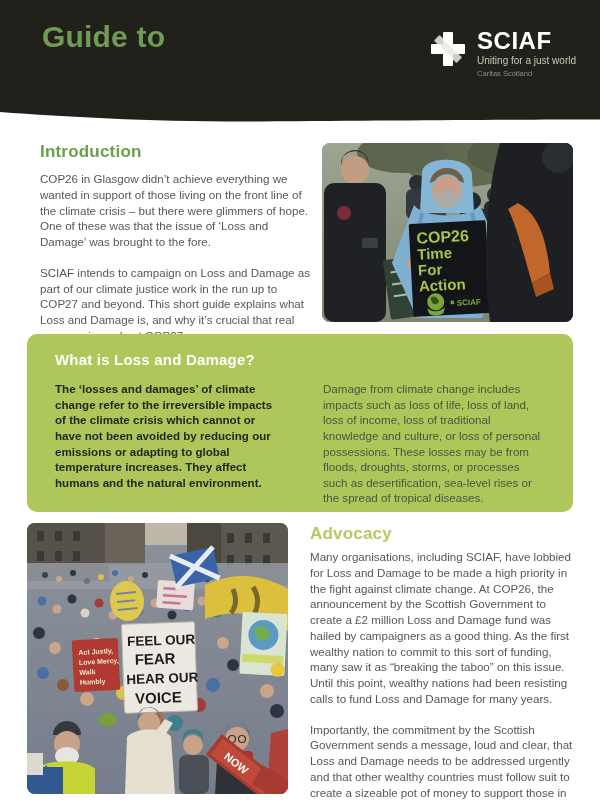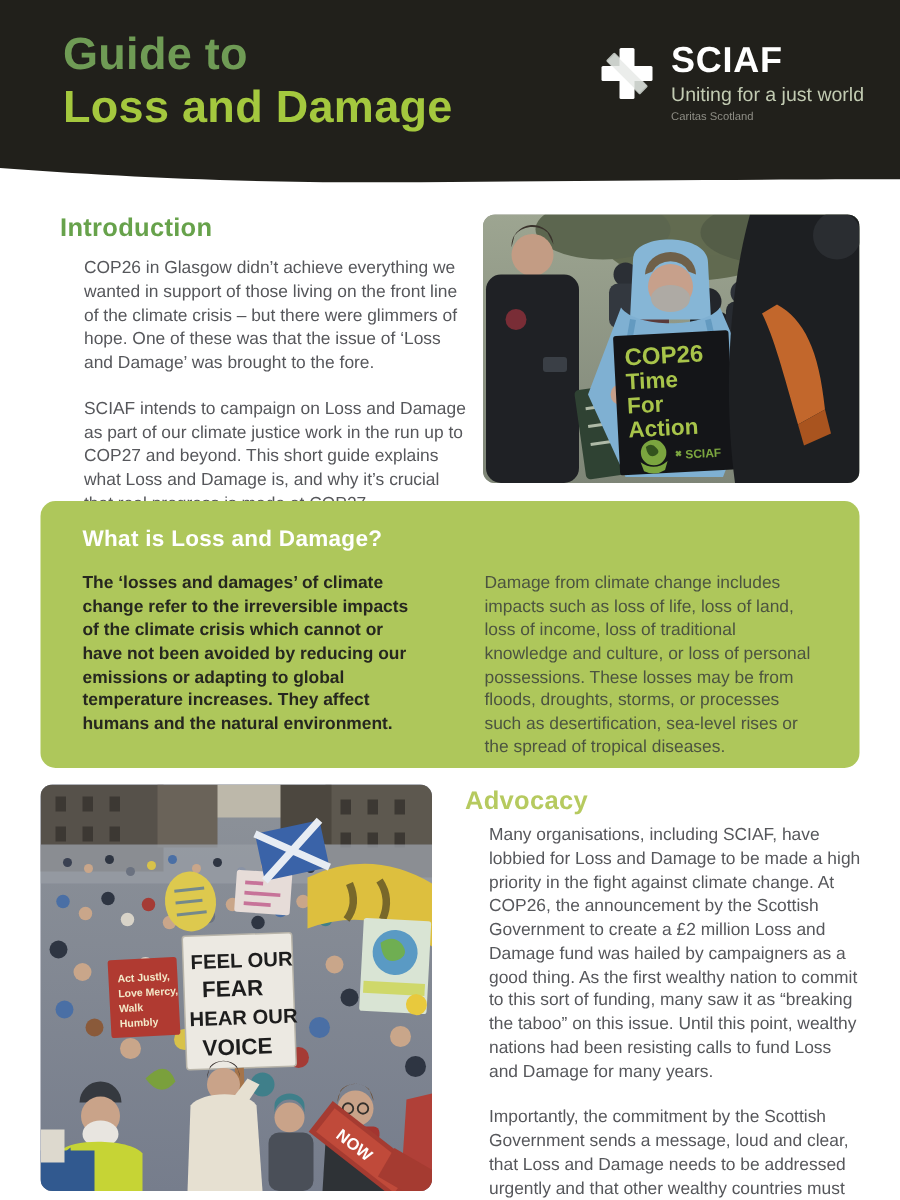--- a/index.html
+++ b/index.html
@@ -10,27 +10,27 @@
 
   
   .header { position:absolute; left:0; top:0; width:600px; height:122px; background:#21201b;padding-left:10px; }
   .header-wave { position:absolute; left:0; bottom:-1px; display:block; }
   .title { position:absolute; left:42px; top:20px; font-weight:bold; font-size:30px; line-height:1.15; letter-spacing:0.2px; }
   .title-l1 { display:block; color:#6f9b55; }
   .title-l2 { display:block; color:#a4c83e; }
 
   .logo { position:absolute; right:34px; top:30px; display:flex; align-items:flex-start; gap:9px; }
   .logo-brand { color:#ffffff; font-weight:bold; font-size:24px; line-height:0.95; letter-spacing:0.5px; }
-  .logo-tagline { color:#c2cbb2; font-size:13px; margin-top:2px; }
+  .logo-tagline { color:#c2cbb2; font-size:10px; margin-top:2px; }
   .logo-affil { color:#8f8e86; font-size:7.5px; margin-top:3px; }
 
   
   .section-heading { font-weight:bold; font-size:17px; letter-spacing:0.2px;text-align:center; }
   .body-copy { font-size:11.6px; line-height:1.36; color:#56575b; }
-  .body-copy p { margin:0 0 15px 16px; }
+  .body-copy p { margin:0 0 15px 0; }
   .body-copy p:last-child { margin-bottom:0; }
 
   
   .intro-heading { position:absolute; left:40px; top:142px; color:#67a24b; }
   .intro-text { position:absolute; left:40px; top:171px; width:272px; }
   .photo1 { position:absolute; left:322px; top:143px; width:251px; height:179px; border-radius:8px; overflow:hidden; background:#8d9484; }
   .photo2 { position:absolute; left:27px; top:523px; width:261px; height:271px; border-radius:8px; overflow:hidden; background:#8a8fa0; }
   .photo1 svg, .photo2 svg { display:block; }
 
   
@@ -49,21 +49,20 @@
   .adv-text { position:absolute; left:310px; top:549px; width:264px; }
 </style>
 </head>
 <body>
 
 <div class="page">
 
   <div class="header">
     <div class="title">
       <span class="title-l1">Guide to</span>
-      <span class="title-l2">Loss and Damage</span>
     </div>
 
     <div class="logo">
       <span>
         <svg width="40" height="42" viewBox="0 0 40 42">
           <g transform="translate(20,19)">
             <rect x="-16" y="-4" width="32" height="8" rx="1" transform="rotate(45)" fill="#b9beb8"></rect>
             <rect x="-5" y="-17" width="10" height="34" rx="1" fill="#ffffff"></rect>
             <rect x="-17" y="-5" width="34" height="10" rx="1" fill="#ffffff"></rect>
             <rect x="-15" y="-3.5" width="30" height="7" transform="rotate(45)" fill="#dadedb" opacity="0.55"></rect>

